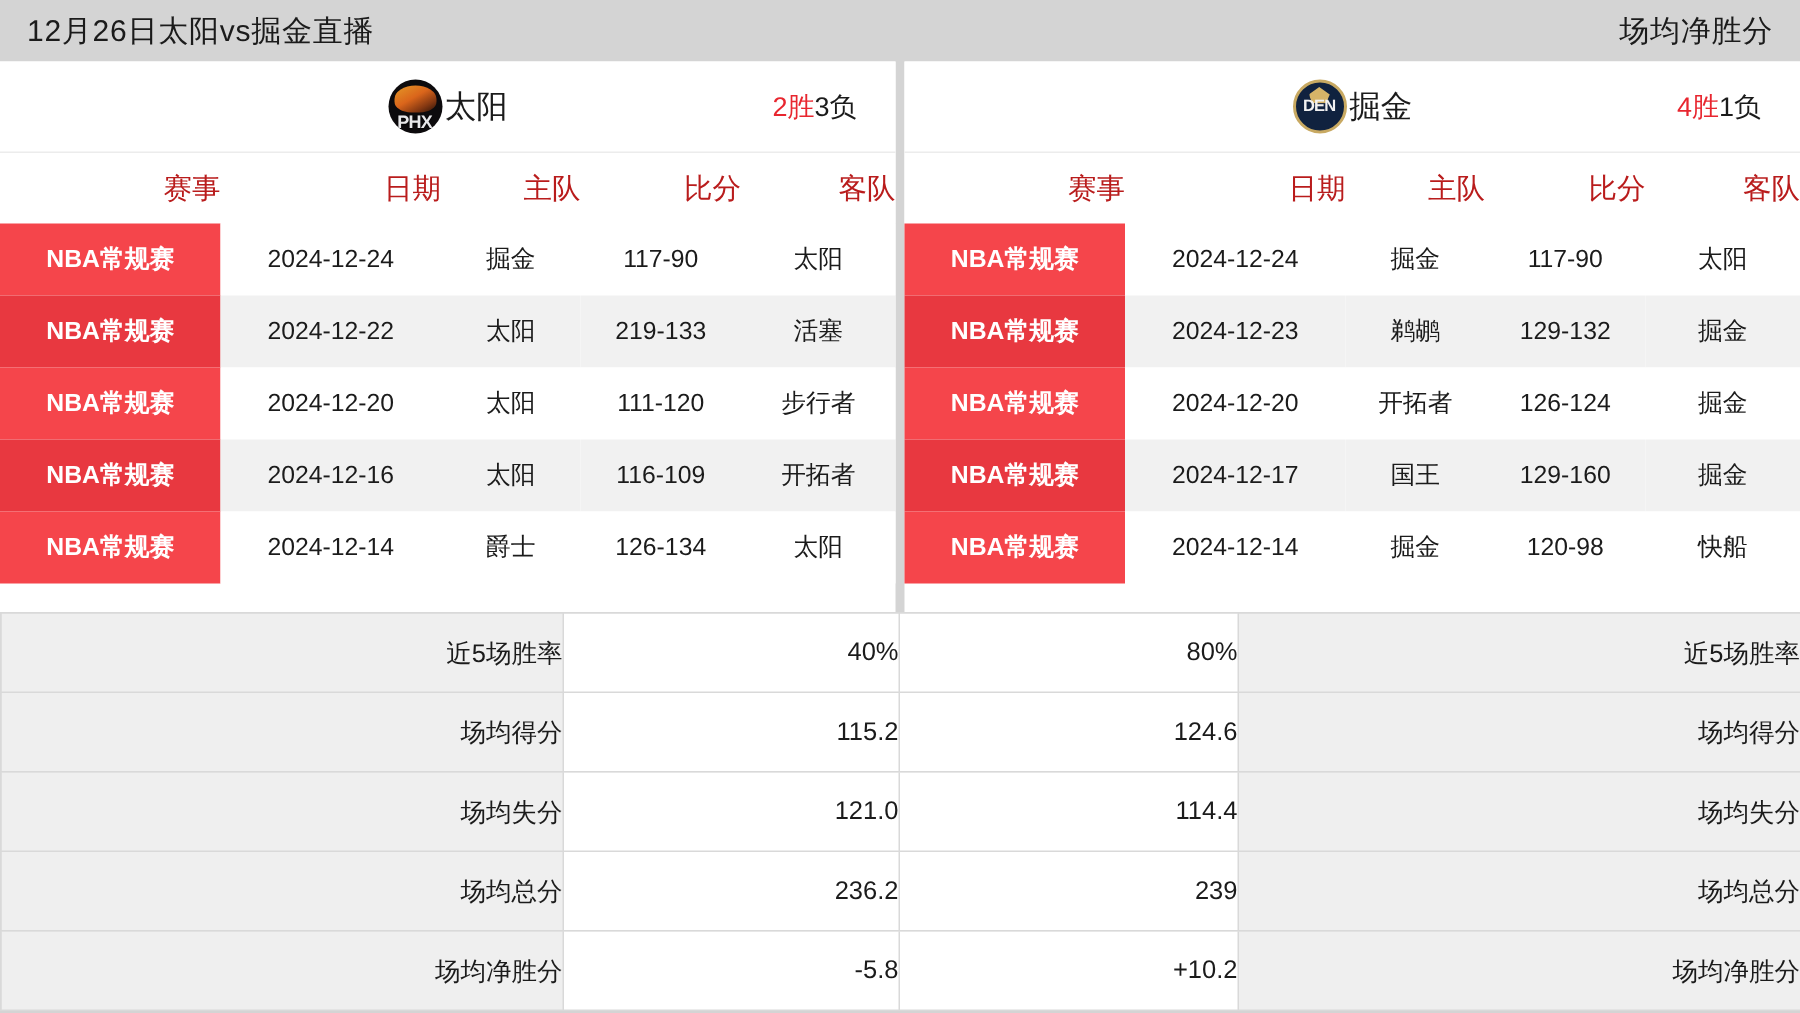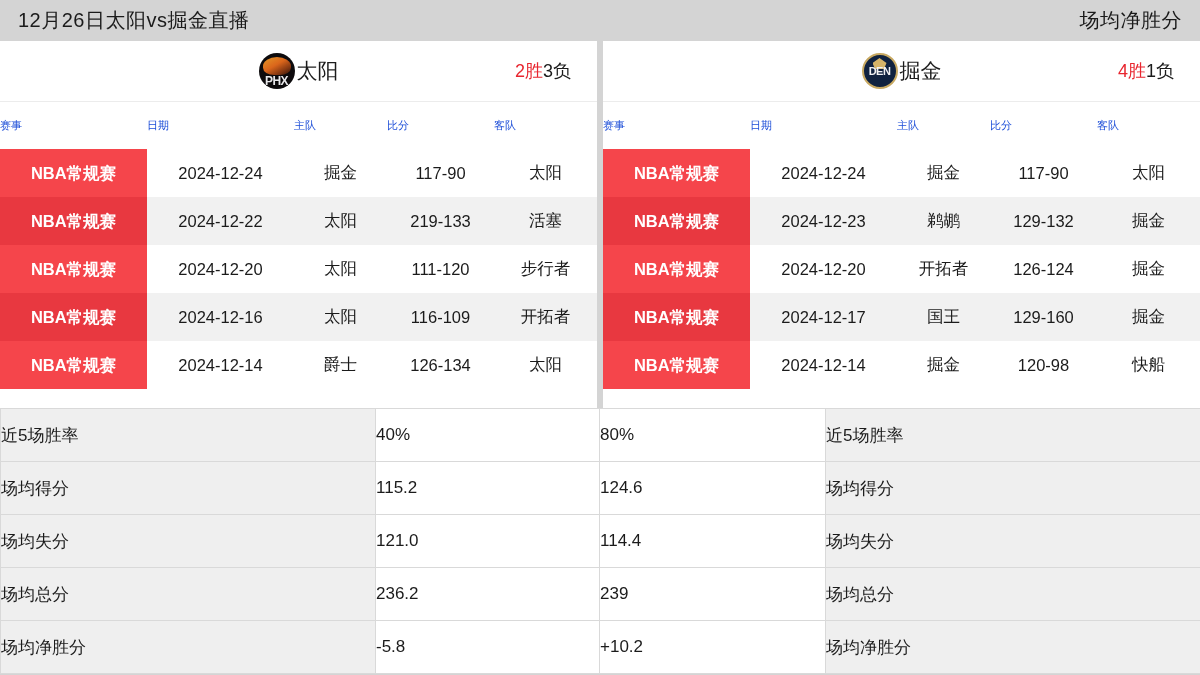--- a/index.html
+++ b/index.html
@@ -77,22 +77,22 @@
   .record {
     position: absolute; right: 26px; top: 50%; transform: translateY(-50%);
     font-size: 18px; white-space: nowrap;
   }
   .record .win { color: #e8262f; }
   .record .loss { color: #1b1b1b; }
 
   
   .sched { width: 100%; border-collapse: collapse; table-layout: fixed; }
   .sched th {
-    font-size: 11px; font-weight: normal; color: #1d4ed8;
-    height: 47px; background: #fff; text-align: left;
+    font-size: 19px; font-weight: normal; color: #b91c1c;
+    height: 47px; background: #fff; text-align: right;
   }
   .sched td {
     height: 48px; font-size: 16.5px; color: #1b1b1b; text-align: center;
     background: #fff;
   }
   .sched tr.alt td { background: #f1f1f1; }
   .sched .c-event  { width: 147px; }
   .sched .c-date   { width: 147px; }
   .sched .c-home   { width: 93px; }
   .sched .c-score  { width: 107px; }
@@ -108,21 +108,21 @@
 
   .sched td.evcell { padding: 0; }
 
   
   .stats {
     position: absolute; left: 0; top: 408px; width: 1200px; height: 267px;
     background: #d4d4d4;
   }
   .stats table { width: 1200px; border-collapse: collapse; table-layout: fixed; }
   .stats td {
-    height: 53px; font-size: 17px; color: #1b1b1b; text-align: left;
+    height: 53px; font-size: 17px; color: #1b1b1b; text-align: right;
     border: 1px solid #d9d9d9;
   }
   .stats td.lbl { background: #efefef; }
   .stats td.val { background: #ffffff; }
   .stats col.c1 { width: 375px; }
   .stats col.c2 { width: 224px; }
   .stats col.c3 { width: 226px; }
   .stats col.c4 { width: 375px; }
 </style>
 </head>

